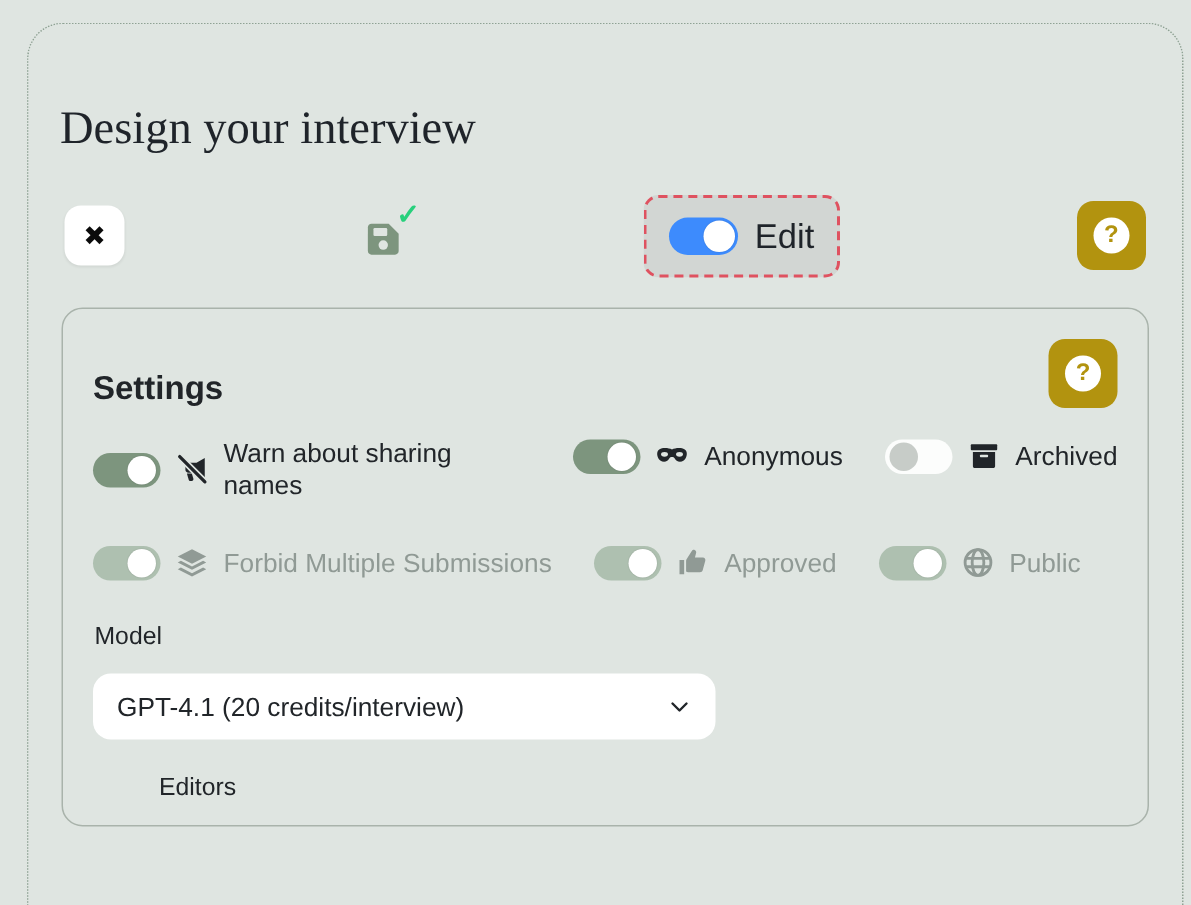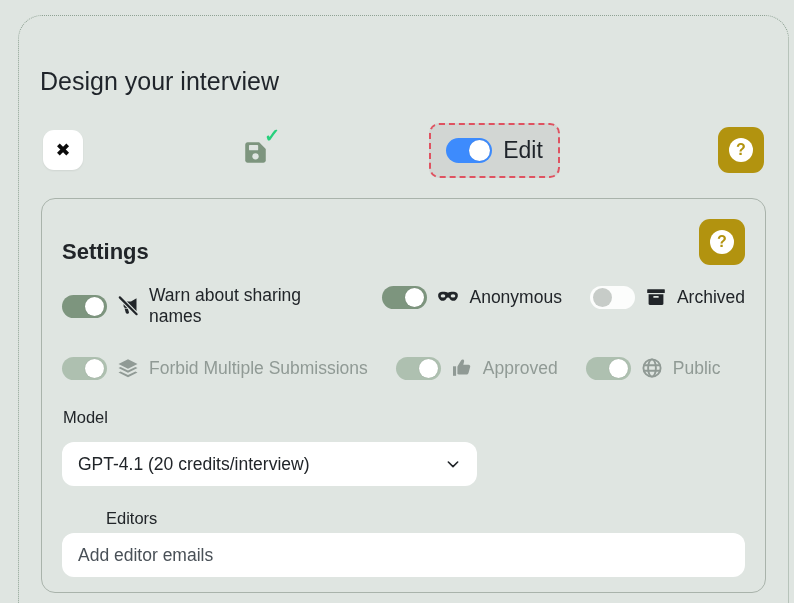--- a/index.html
+++ b/index.html
@@ -13,23 +13,24 @@
   .outer-card {
     position: absolute;
     left: 18px; top: 15px;
     width: 771px; height: 660px;
     border: 1px dotted #8fa294;
     border-radius: 24px;
     box-sizing: border-box;
   }
   .page-title {
     margin: 51px 0 0 21px;
-    font-size: 25px;
+    font-size: 31px;
     font-weight: 400;
     color: #1f242a;
+    font-family: Liberation Serif, serif;
   }
   
   .toolbar {
     display: flex;
     justify-content: space-between;
     align-items: center;
     margin: 26px 24px 0 24px;
     height: 56px;
   }
   .close-btn {
@@ -311,17 +312,16 @@
     <div class="model-select">
       <span>GPT-4.1 (20 credits/interview)</span>
       <span class="chevron">
         <svg viewBox="0 0 24 24" width="16" height="16" fill="none" stroke="#212529" stroke-width="2.4" stroke-linecap="round" stroke-linejoin="round">
           <path d="M5 9l7 7 7-7"></path>
         </svg>
       </span>
     </div>
 
     <div class="field-label editors">Editors</div>
-    <input class="editors-input" type="text" placeholder="Add editor emails" style="">
 
   </div>
 
 </div>
 
 </body></html>

